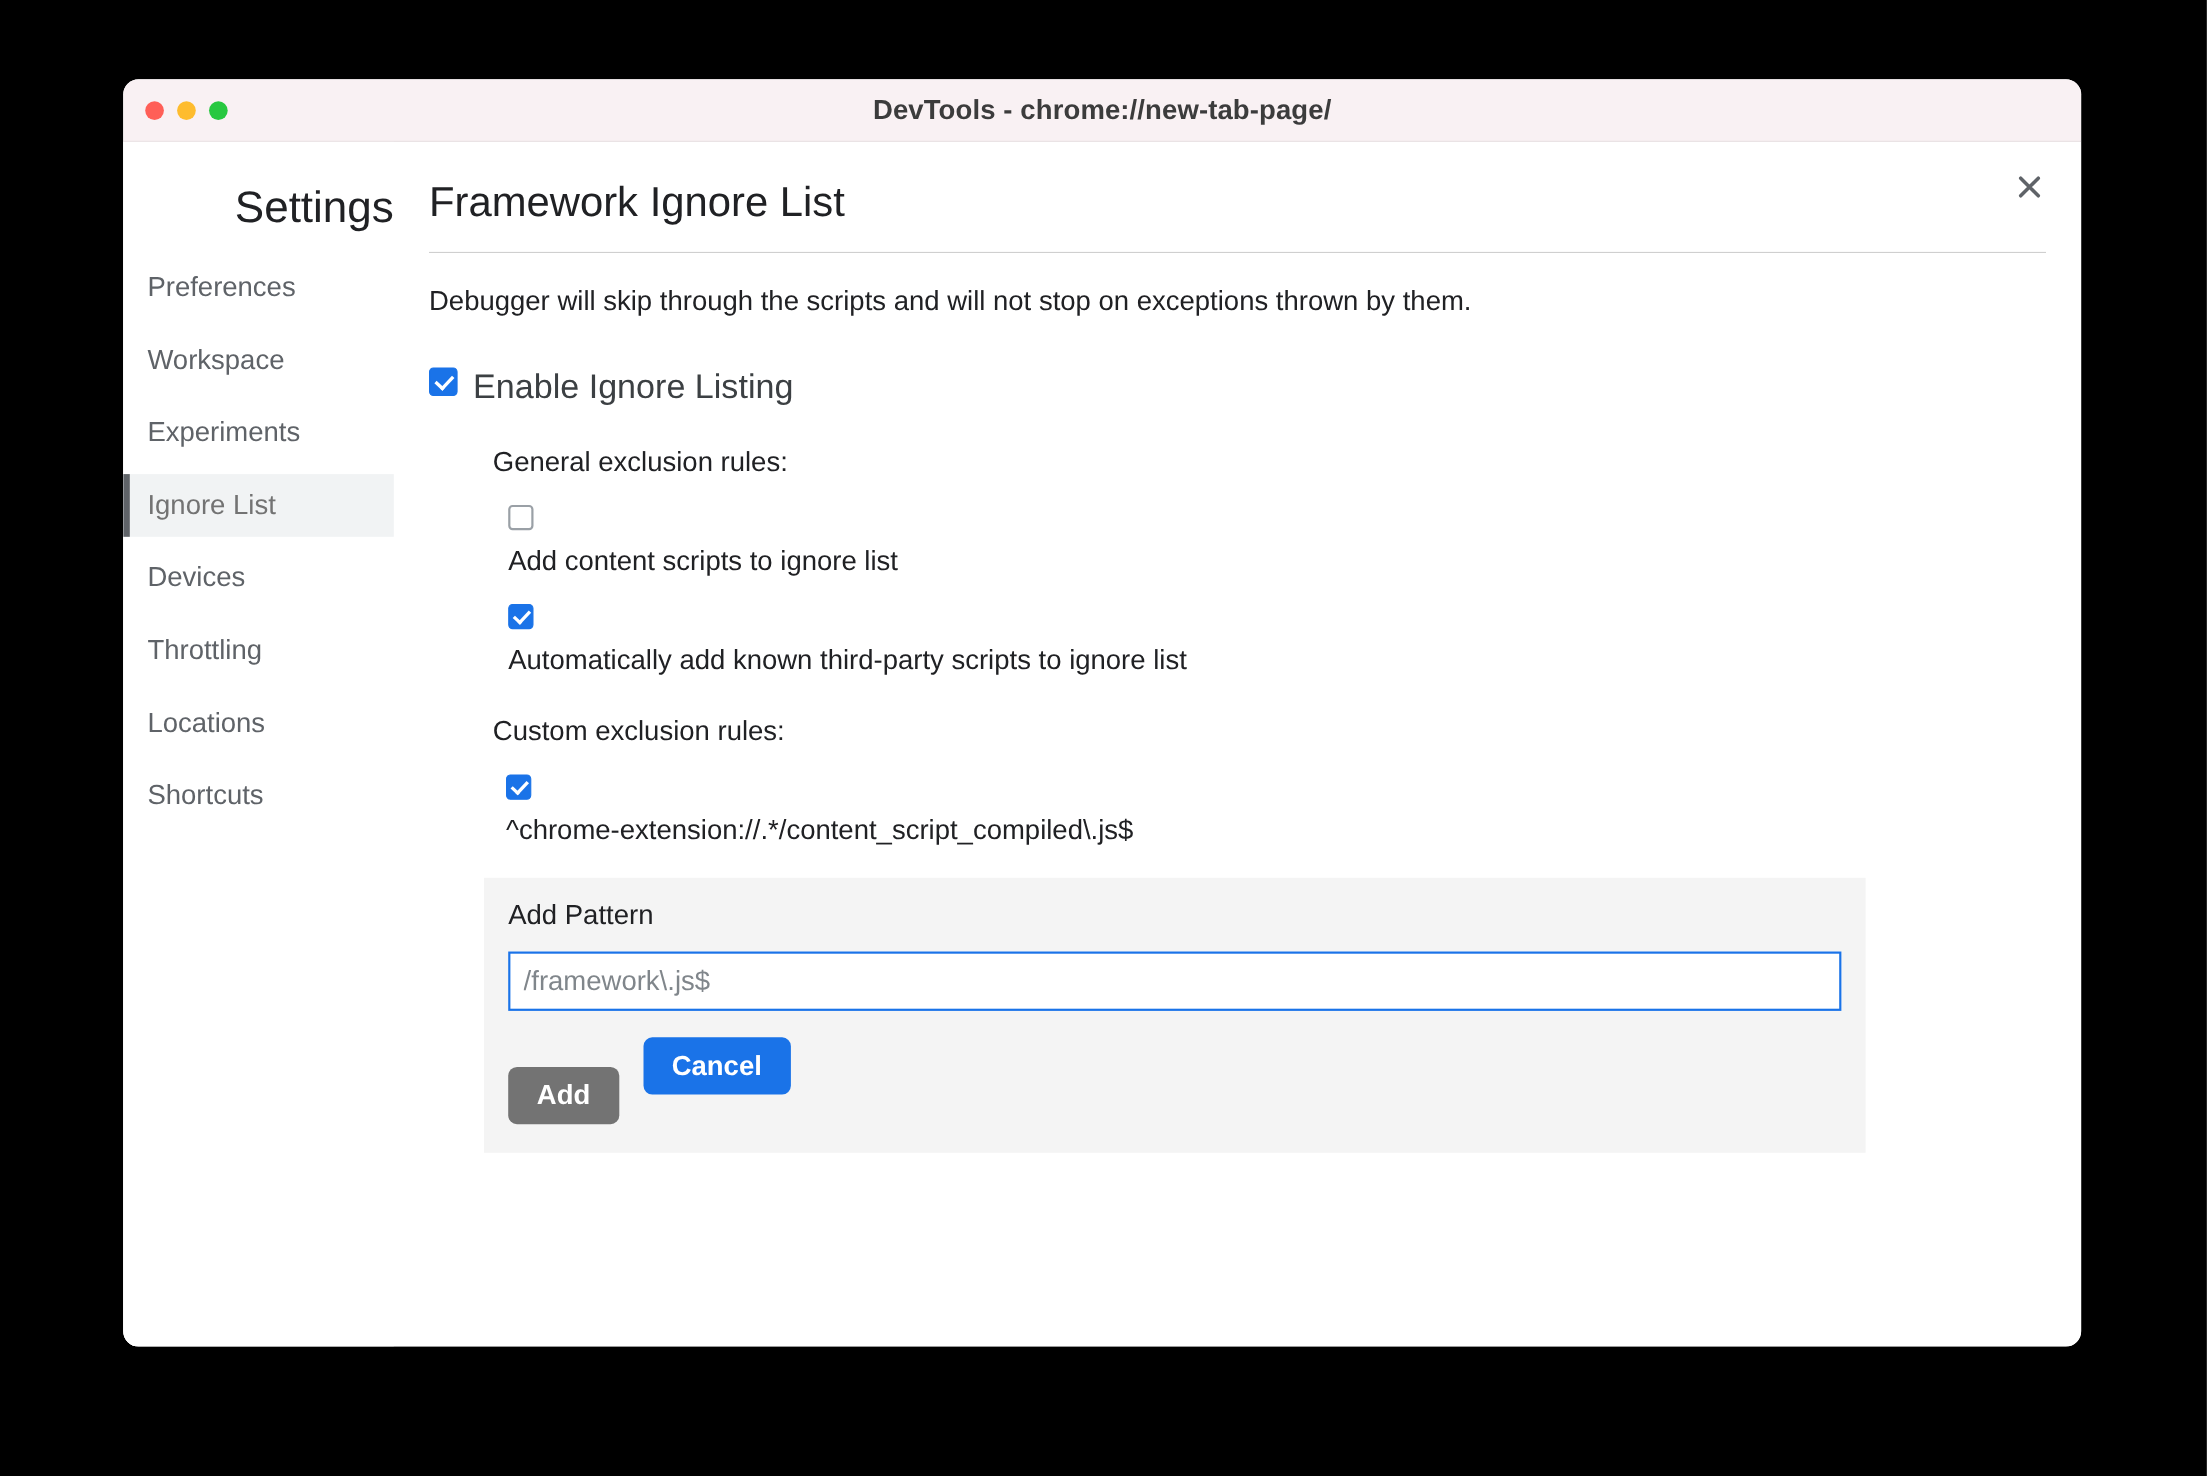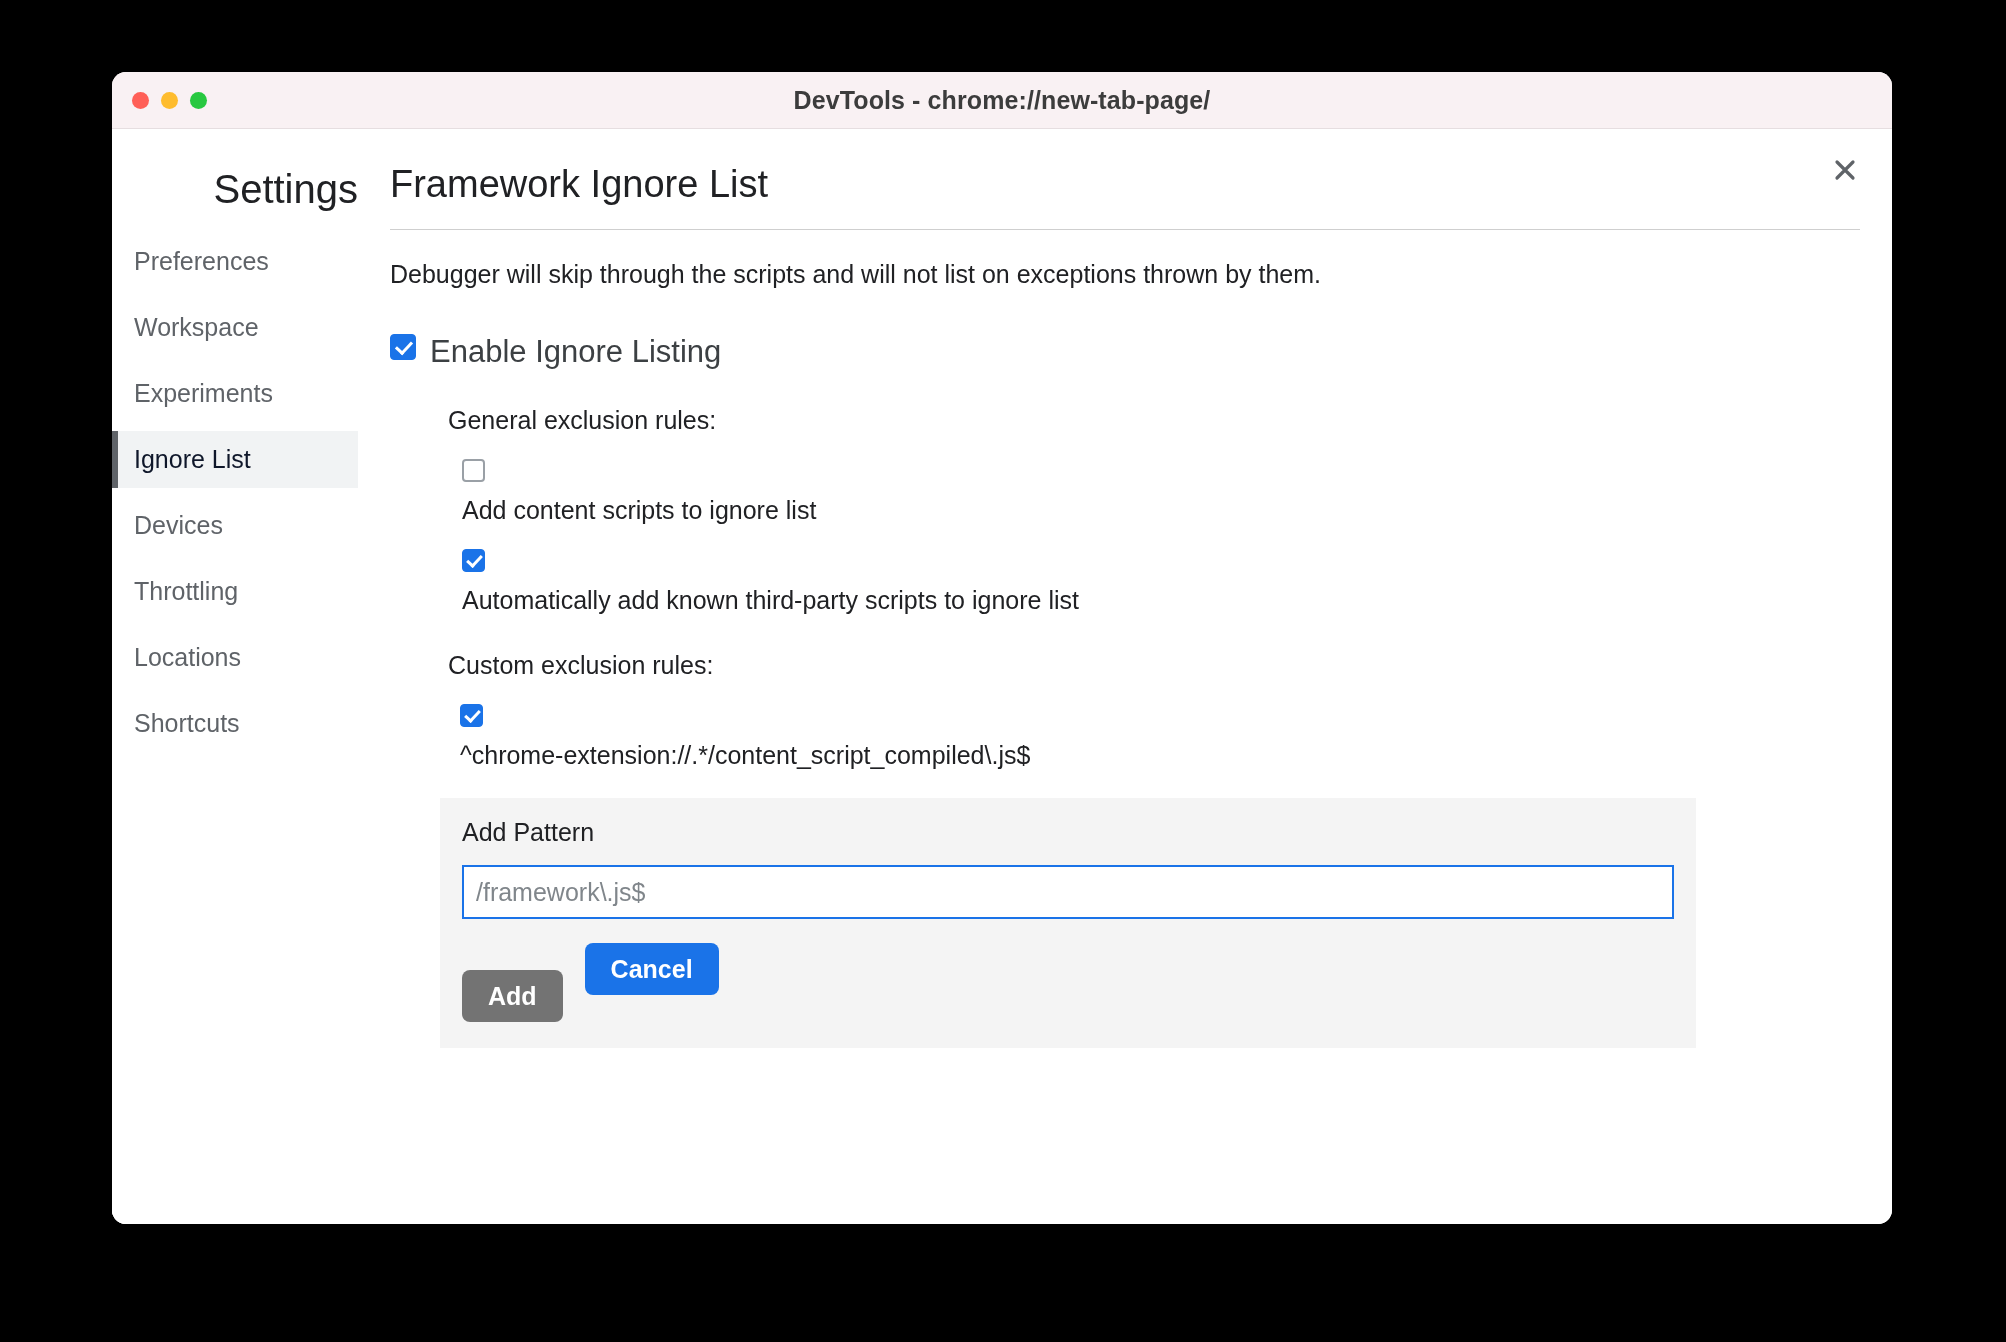--- a/index.html
+++ b/index.html
@@ -91,21 +91,21 @@
     position: relative;
     font-size: 25px;
     color: #5f6368;
     padding: 14px 0 14px 22px;
     margin-bottom: 9px;
     cursor: pointer;
     white-space: nowrap;
   }
   .nav-item.selected {
     background: #f1f3f4;
-    color: #0f172a;
+    color: #737373;
   }
   .nav-item.selected::before {
     content: "";
     position: absolute;
     left: 0;
     top: 0;
     bottom: 0;
     width: 6px;
     background: #5f6368;
   }
@@ -312,21 +312,21 @@
     <div id="content">
 
       <div id="close-button">
         <svg width="22" height="22" viewBox="0 0 22 22" aria-hidden="true">
           <path d="M3 3 L19 19 M19 3 L3 19" stroke="#5f6368" stroke-width="3.2" stroke-linecap="round"></path>
         </svg>
       </div>
 
       <div id="panel-title">Framework Ignore List</div>
       <div id="title-divider"></div>
-      <div id="panel-description">Debugger will skip through the scripts and will not list on exceptions thrown by them.</div>
+      <div id="panel-description">Debugger will skip through the scripts and will not stop on exceptions thrown by them.</div>
 
       <div id="enable-row" class="cb-row">
         <span class="cb on"></span>
         <span id="enable-label">Enable Ignore Listing</span>
       </div>
 
       <div id="indented">
 
         <div class="section-label">General exclusion rules:</div>
 

